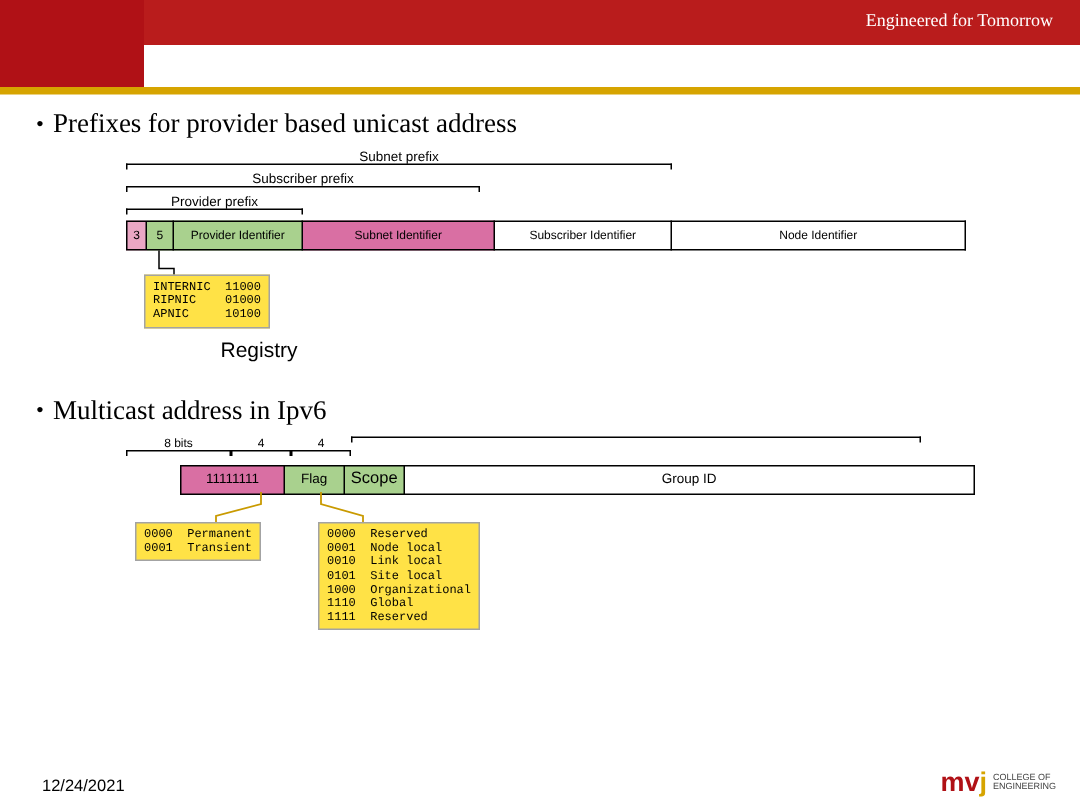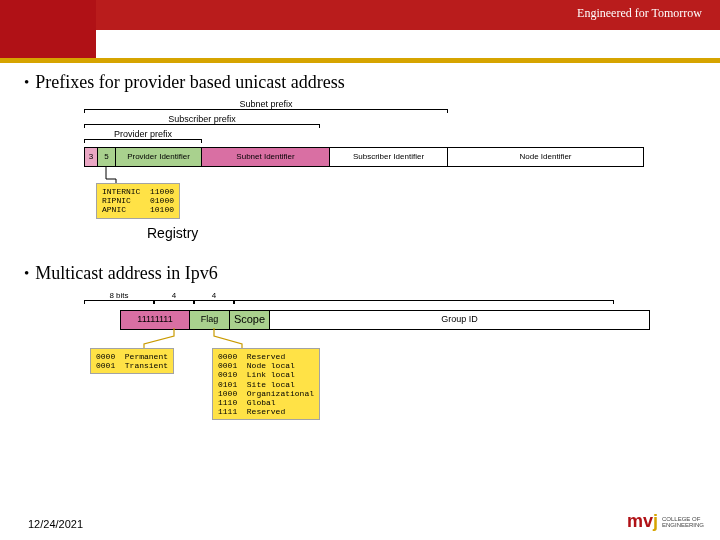--- a/index.html
+++ b/index.html
@@ -86,21 +86,21 @@
 APNIC     10100</div>
     <div class="below-label" style="position:absolute; top:126px; left:46px; font-size:14px;margin-left:17px;">Registry</div>
   </div>
 
   <div style="height:24px;"></div>
 
   <div class="bullet">Multicast address in Ipv6</div>
 
   <div class="diagram" style="height:160px;">
 
-    <div style="position:absolute; top:1px; left:0; display:flex;align-items:flex-end;">
+    <div style="position:absolute; top:1px; left:0; display:flex;">
       <div style="width:70px; text-align:center;">
         <div class="tiny-num">8 bits</div>
         <div class="bracket-line" style="width:70px; margin:0 auto;"></div>
       </div>
       <div style="width:40px; text-align:center;">
         <div class="tiny-num">4</div>
         <div class="bracket-line" style="width:40px; margin:0 auto;"></div>
       </div>
       <div style="width:40px; text-align:center;">
         <div class="tiny-num">4</div>

